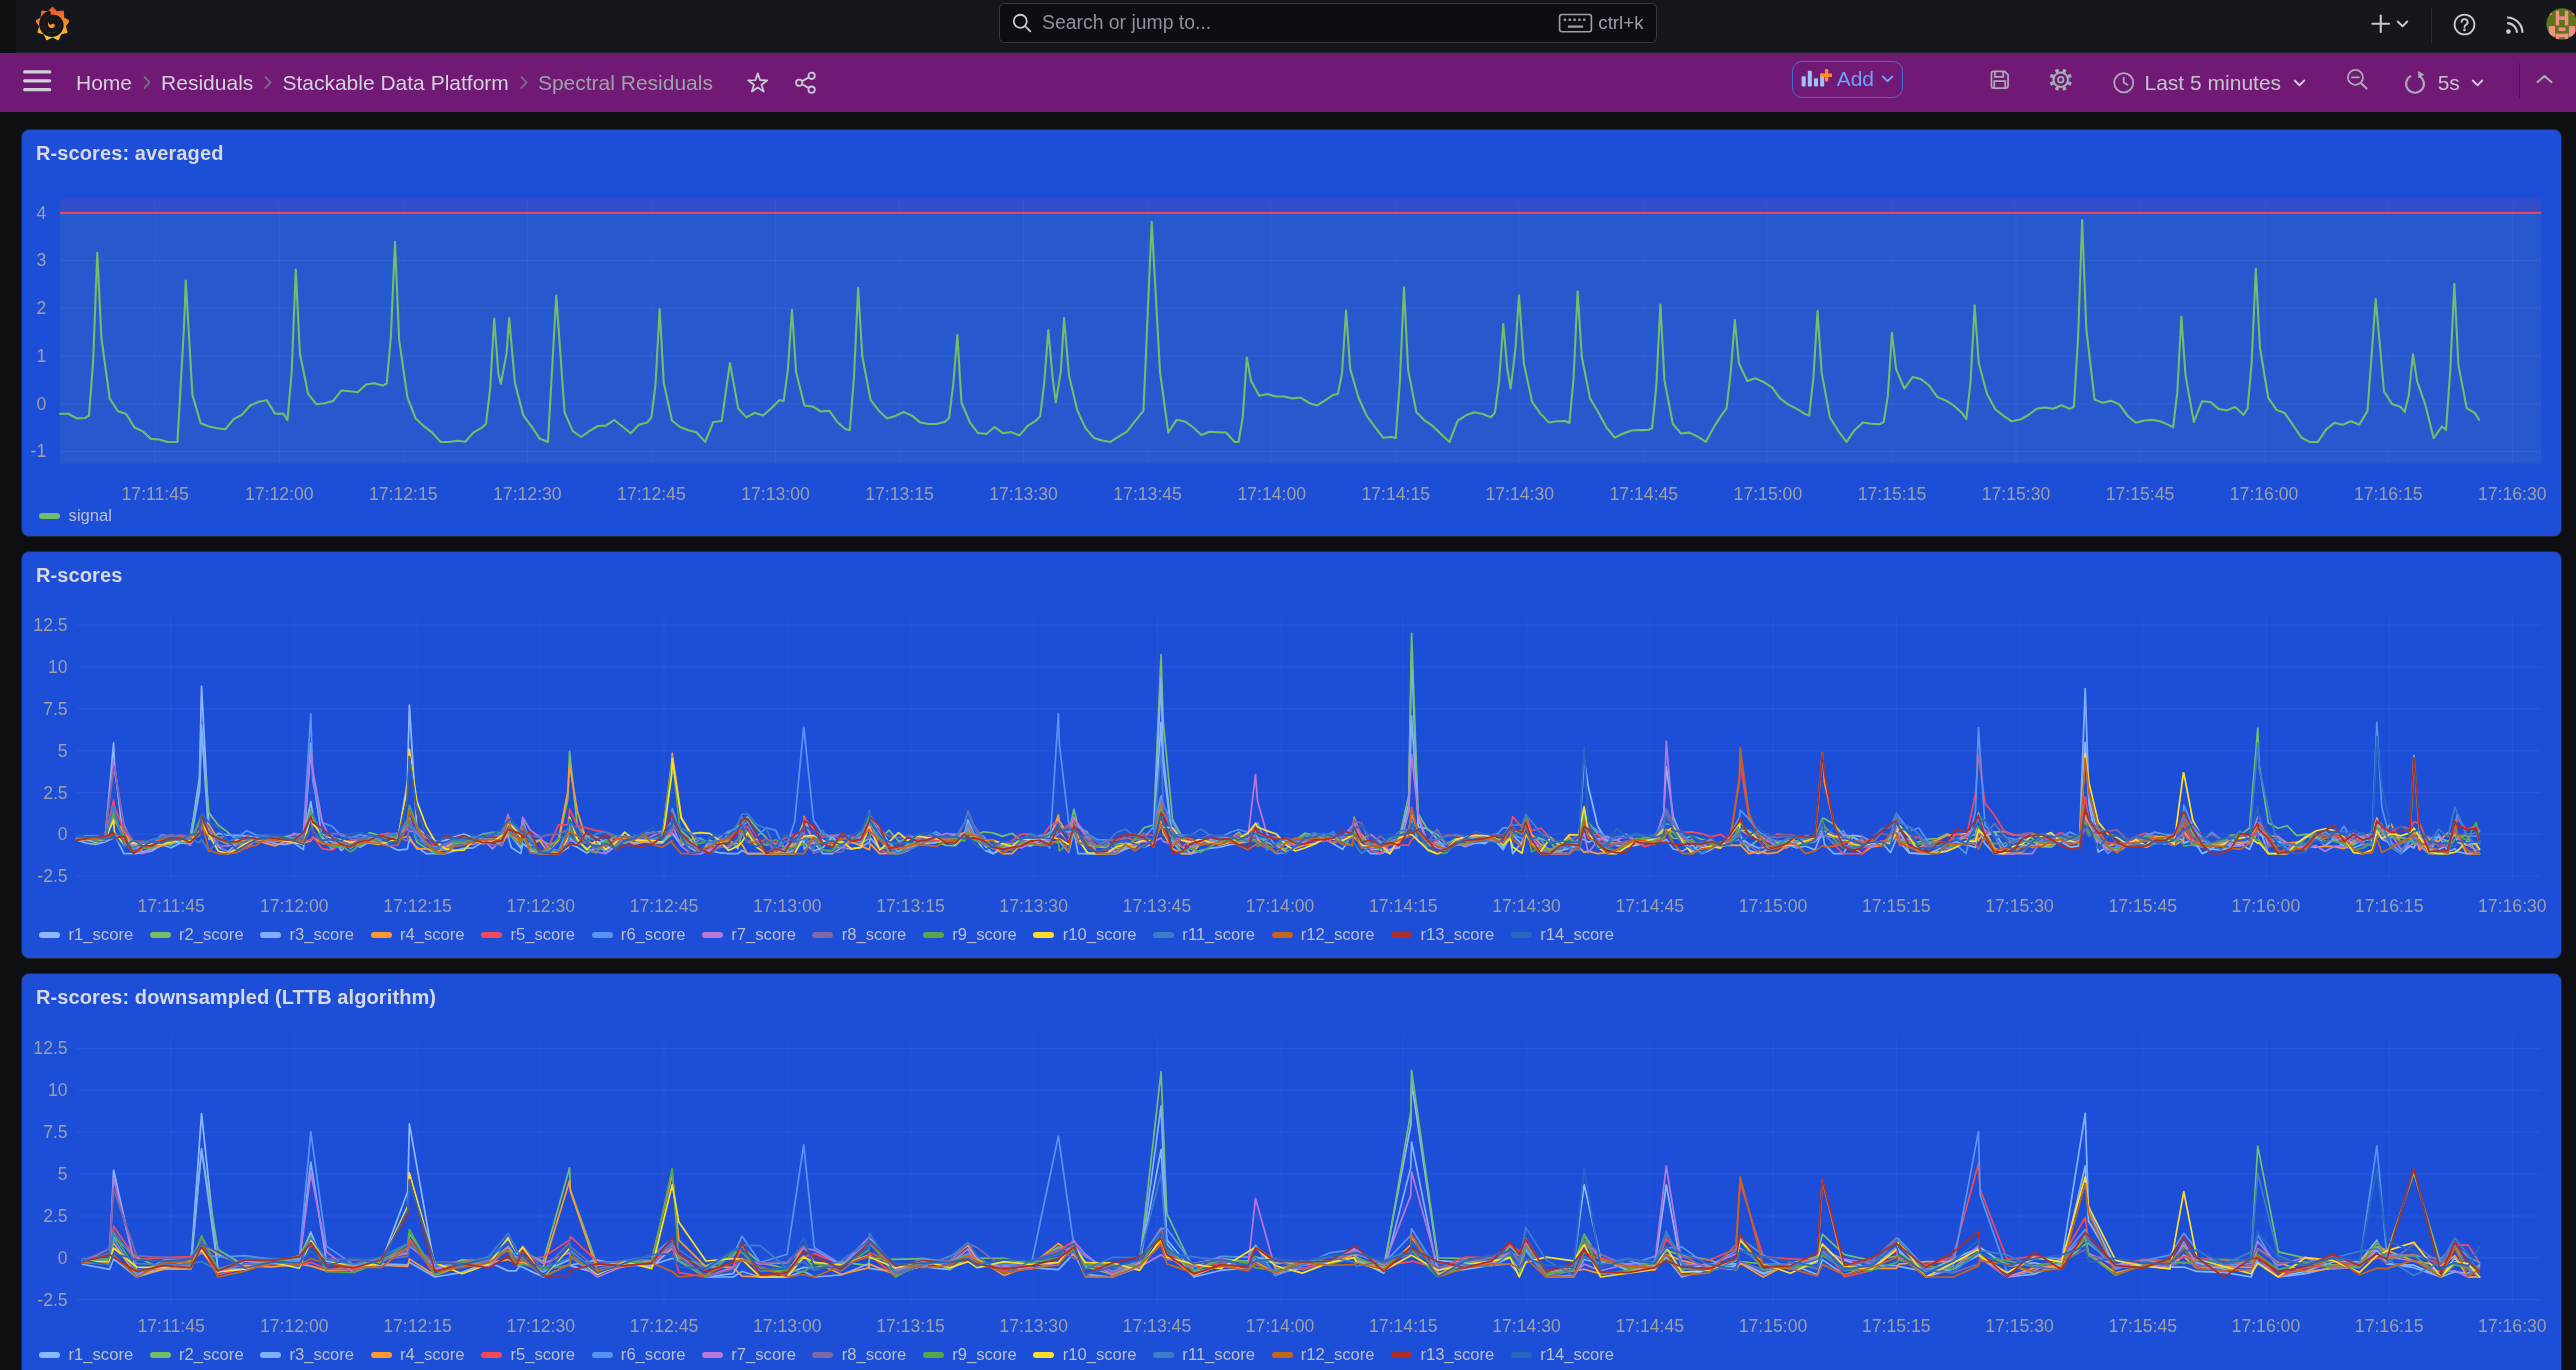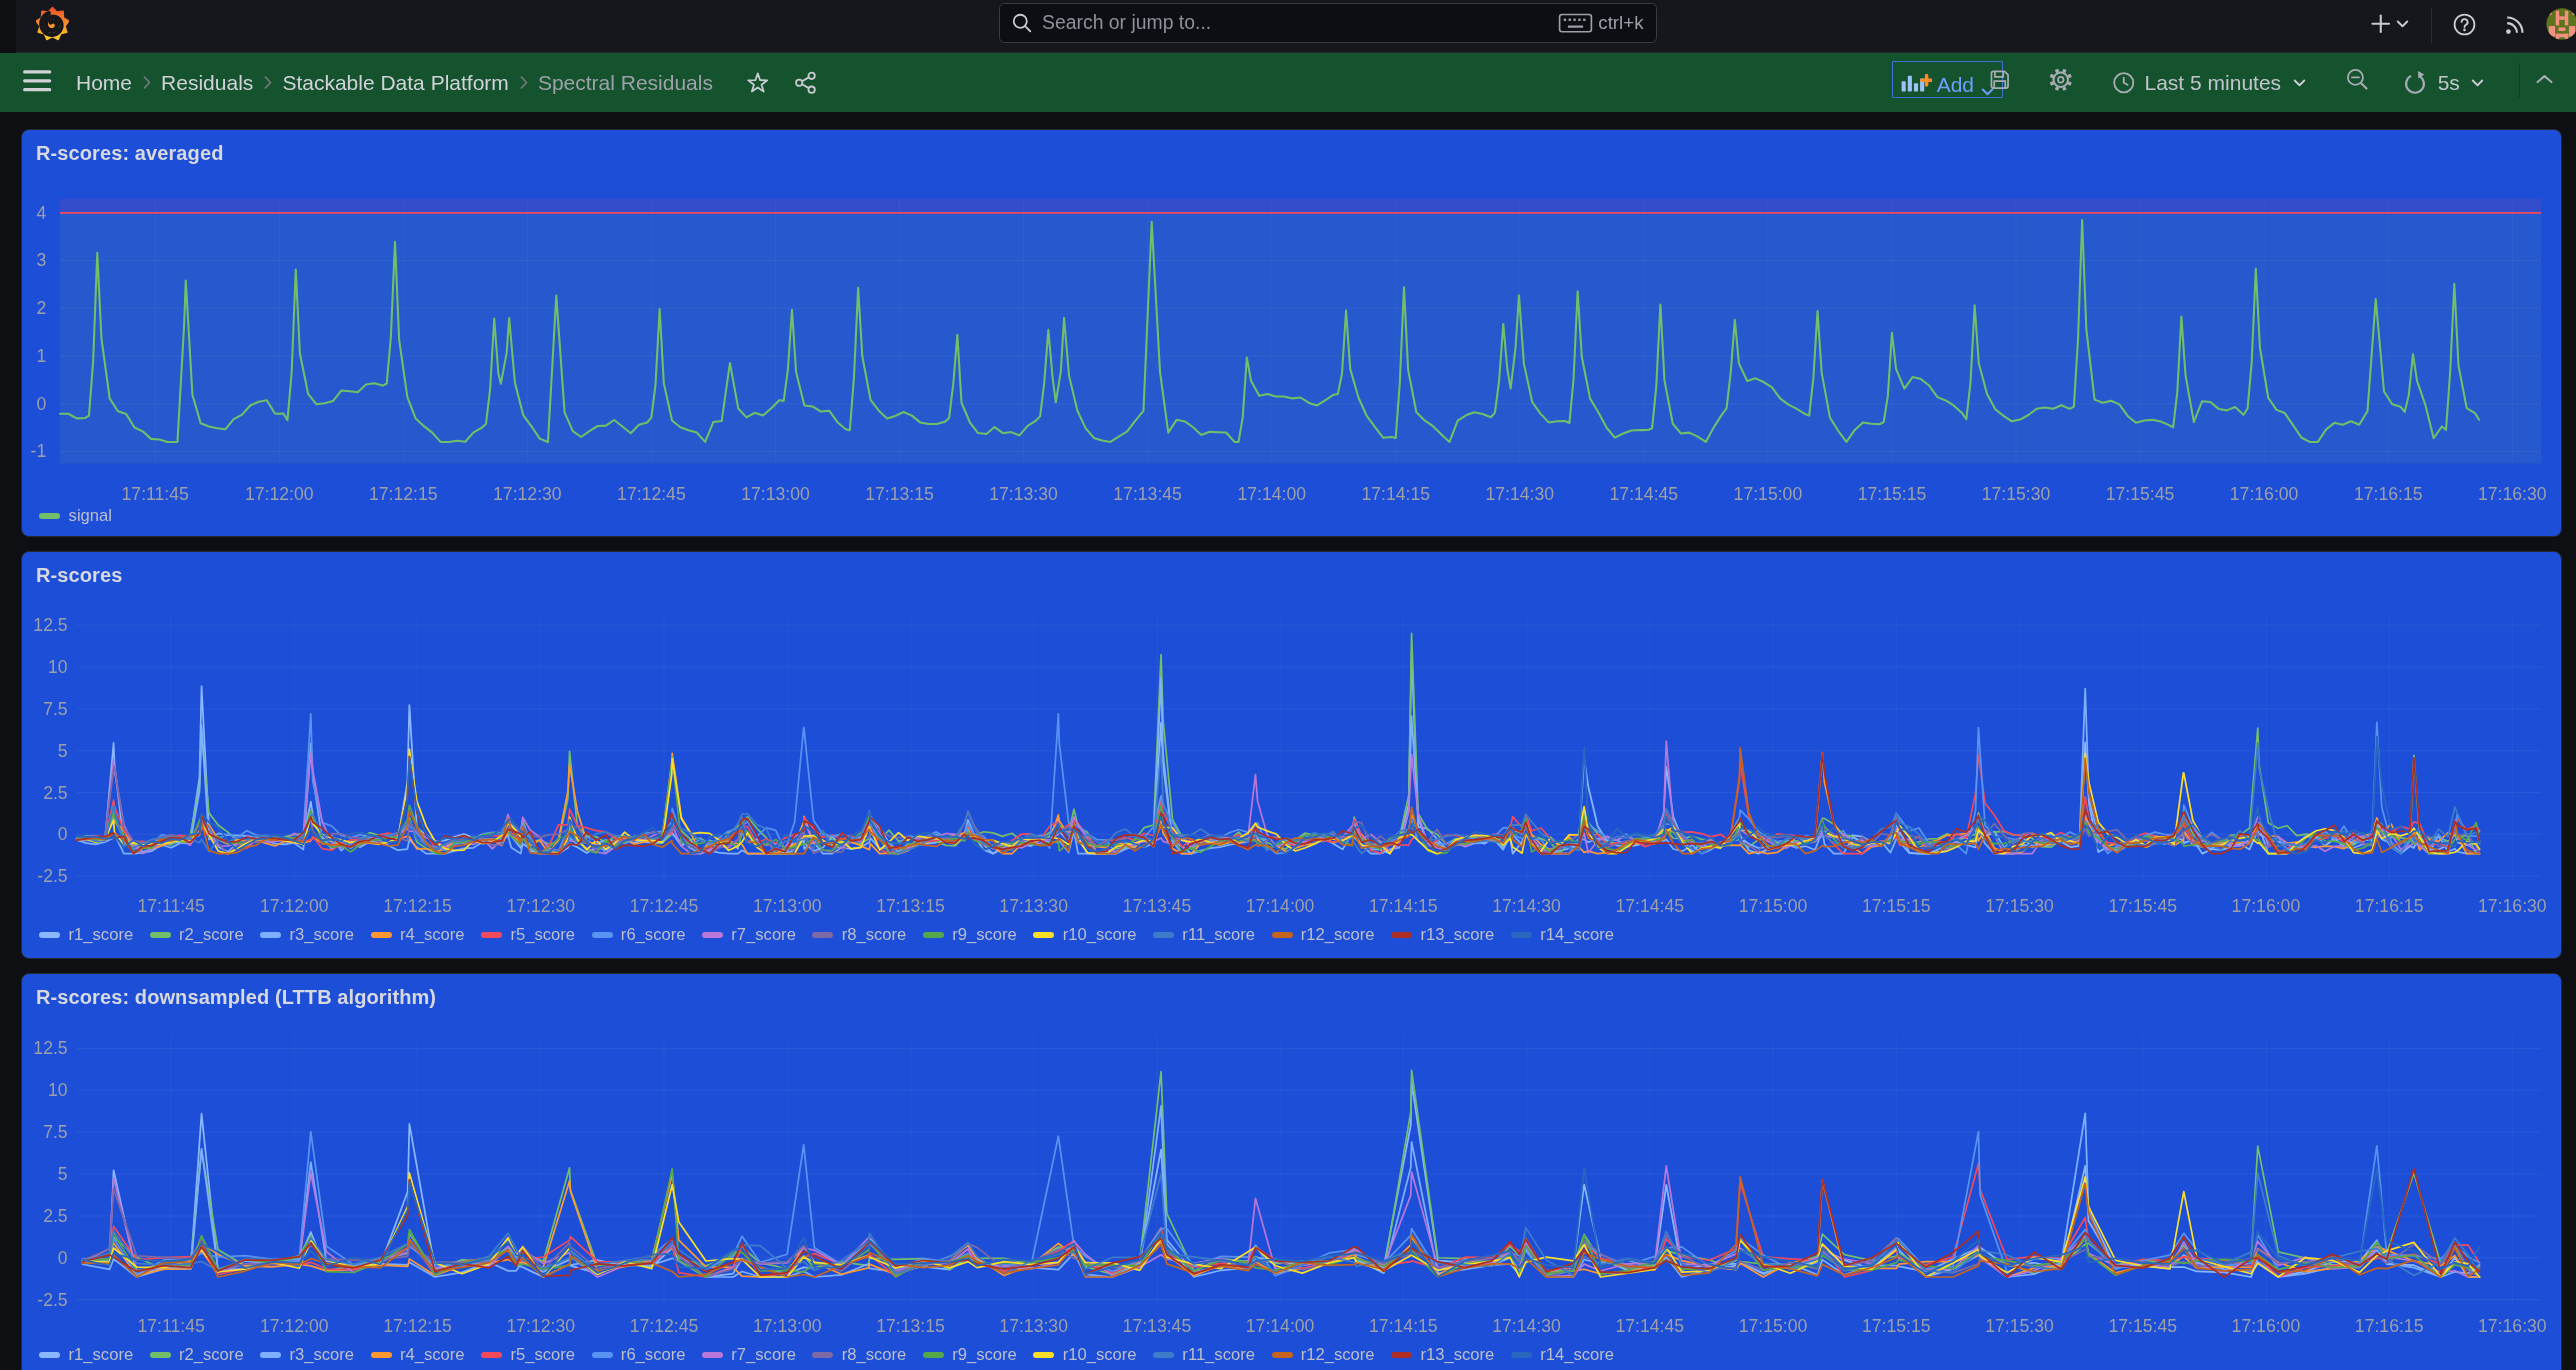--- a/index.html
+++ b/index.html
@@ -1,17 +1,17 @@
 <!DOCTYPE html>
 <html style="font-size:11px"><head><meta charset="utf-8"><style>
 *{margin:0;padding:0;box-sizing:border-box}
 html,body{width:2576px;height:1371px;overflow:hidden;background:#0E0F13;font-family:"Liberation Sans",sans-serif;-webkit-font-smoothing:antialiased}
 .abs{position:absolute}
 #topbar{position:absolute;left:16px;top:0;width:100%;height:53px;background:#16171D;border-bottom:0.7px solid #26272E}
-#toolbar{position:absolute;left:0;top:53px;width:100%;height:59px;background:#14532d}
+#toolbar{position:absolute;left:0;top:53px;width:100%;height:59px;background:#701a75}
 .panel{position:absolute;width:2541px;background:#1d4ed8;border:0.7px solid #272931;border-radius:8px}
 .ptitle{position:absolute;left:14px;top:11.8px;font-size:20px;font-weight:700;color:#D8D9DF;letter-spacing:0.1px}
 .crumb{display:inline-flex;align-items:center;font-size:21px;color:#D1D2DA}
 .legend{position:absolute;display:flex;align-items:center;font-size:16.6px;color:#BDBFC9;white-space:nowrap}
 .li{display:inline-flex;align-items:center;margin-right:16.6px}
 .li i{display:inline-block;width:21px;height:6.2px;border-radius:3.5px;margin-right:8.3px}
 .icobtn{position:absolute;display:flex;align-items:center;justify-content:center}
 </style></head><body>
 
 <div id="topbar">
@@ -135,21 +135,21 @@
           <g stroke="#C9CBD2" stroke-width="2.6" fill="none">
 <circle cx="25.5" cy="7" r="4.6"></circle>
             <circle cx="7.5" cy="17" r="4.6"></circle>
             <circle cx="25.5" cy="27" r="4.6"></circle>
 <line x1="11.7" y1="14.9" x2="21.4" y2="9.2"></line>
             <line x1="11.7" y1="19.1" x2="21.4" y2="24.8"></line>
           </g>
         </svg>
       </span>
   </div>
-  <div class="abs" style="left:1892px;top:7.6px;width:111px;height:37px;border:0.7px solid #3D71D9;border-radius:1px;display:flex;align-items:flex-end;justify-content:center">
+  <div class="abs" style="left:1792px;top:7.6px;width:111px;height:37px;border:0.7px solid #3D71D9;border-radius:10px;display:flex;align-items:center;justify-content:center">
     <svg width="32" height="26" viewBox="0 0 46 38">
         <g fill="#9EC1F7">
           <rect x="2" y="15" width="6" height="15" rx="1.2"></rect>
           <rect x="11" y="7" width="6" height="23" rx="1.2"></rect>
           <rect x="20" y="18" width="6" height="12" rx="1.2"></rect>
           <rect x="29" y="11" width="6" height="19" rx="1.2"></rect>
         </g>
 <g stroke="#FF8A2A" stroke-width="5" stroke-linecap="round">
           <line x1="38.5" y1="6.5" x2="38.5" y2="20.5"></line>
           <line x1="31.5" y1="13.5" x2="45.5" y2="13.5"></line>

